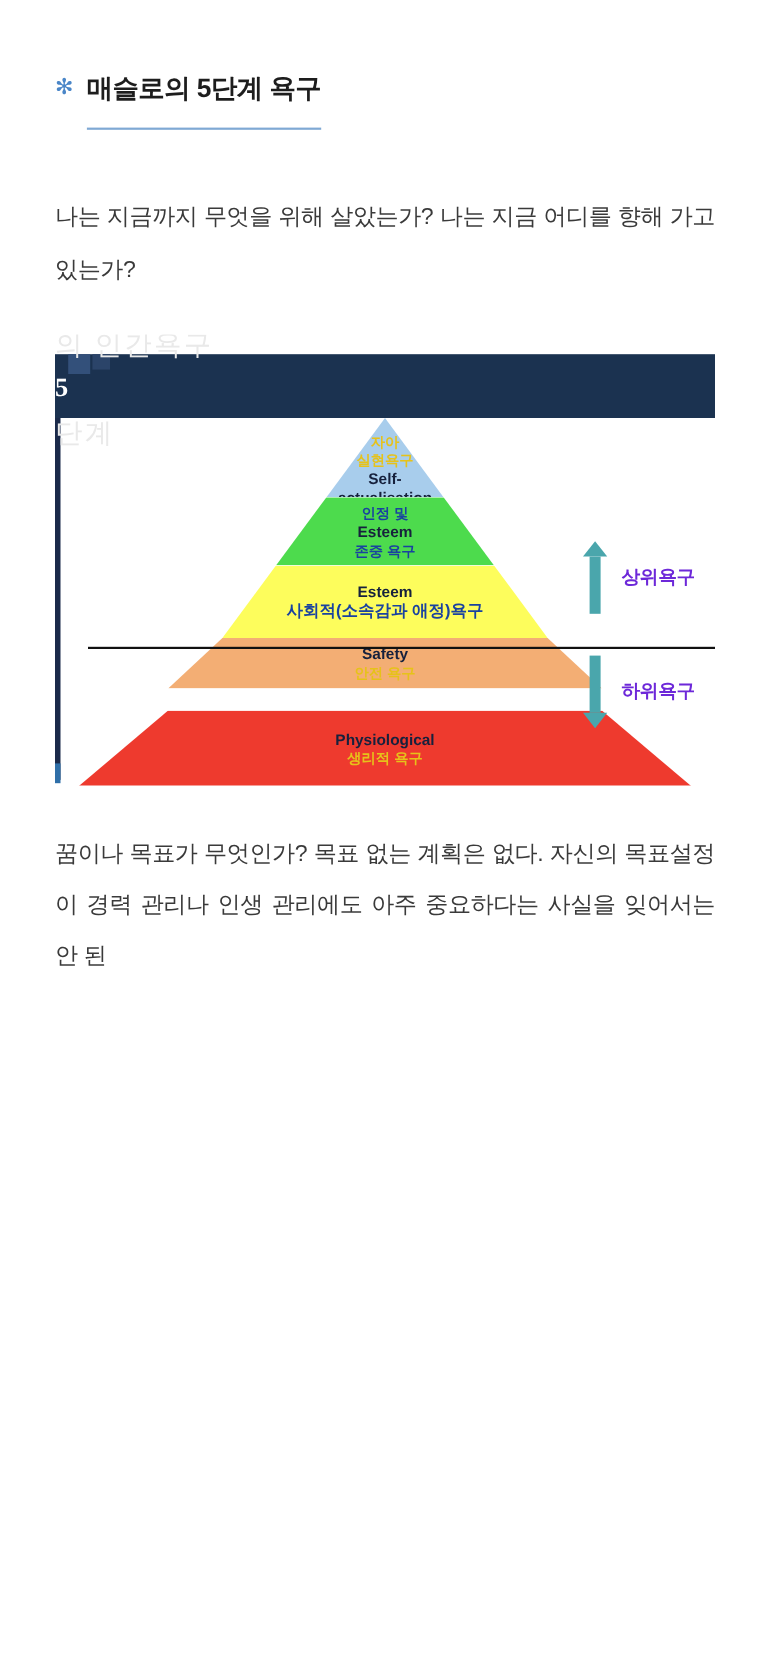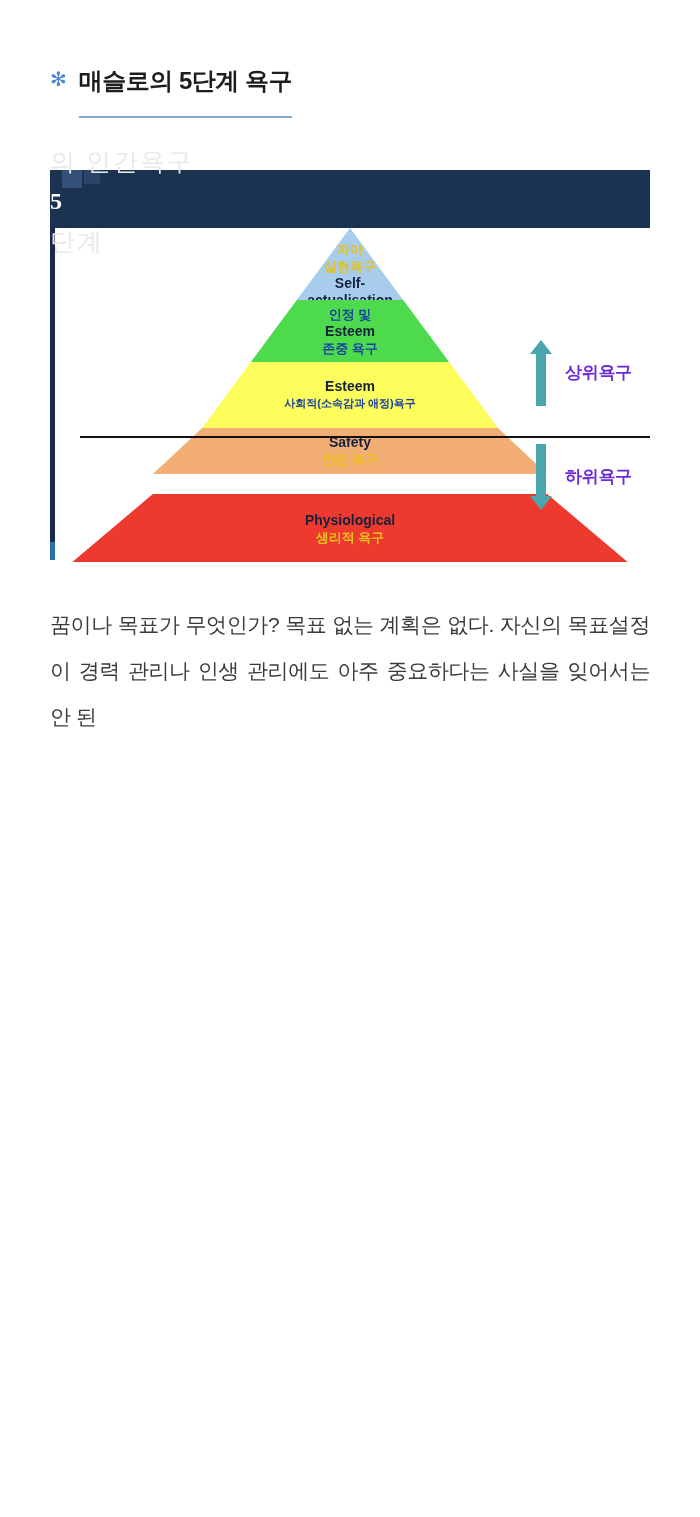--- a/index.html
+++ b/index.html
@@ -169,21 +169,21 @@
     text-align: center;
   }
   .lbl-kr {
     font-size: 13px;
     font-weight: bold;
     color: #1942a0;
     line-height: 17px;
     text-align: center;
   }
   .lbl-kr.small {
-    font-size: 11px;
+    font-size: 15px;
   }
   .lbl-kr.yellowtext {
     color: #e6c21a;
   }
 
   
   #layer-self {
     top: 0px;
     height: 72px;
     background: #a8cdec;
@@ -273,20 +273,21 @@
 </head>
 <body>
 
 <div class="page">
 
   <div class="heading-row">
     <span class="asterisk">✻</span>
     <span class="heading-text">매슬로의 5단계 욕구</span>
   </div>
 
+  <p class="para intro">나는 지금까지 무엇을 위해 살았는가? 나는 지금 어디를 향해 가고 있는가?</p>
 
   <div class="figure">
 
     <div class="fig-left-bar"></div>
     <div class="fig-left-bar blue-tip"></div>
 
     <div class="fig-banner">
       <div class="sq1"></div>
       <div class="sq2"></div>
     </div>

